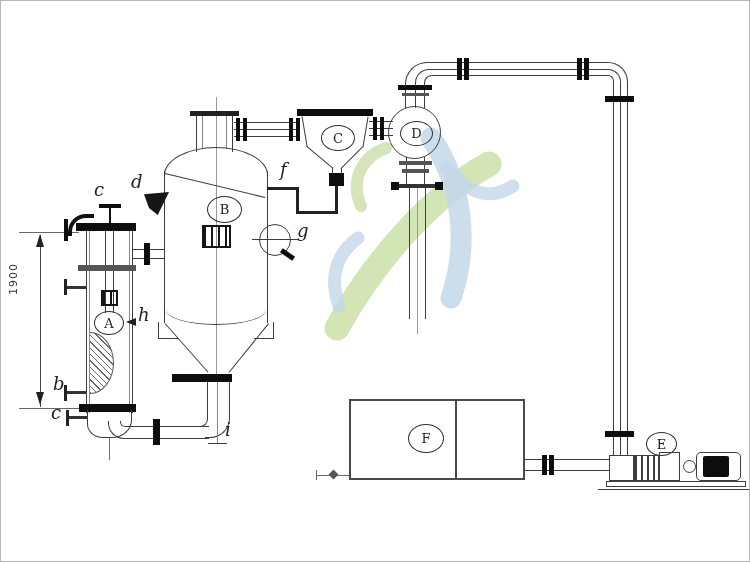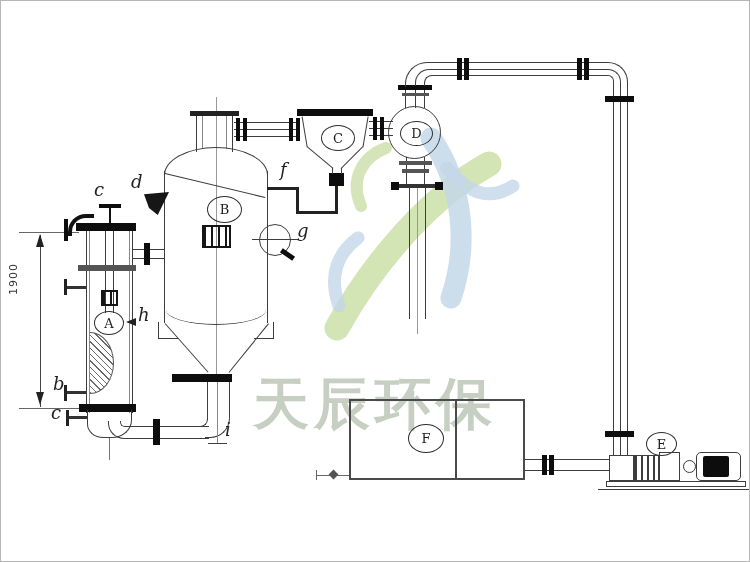--- a/index.html
+++ b/index.html
@@ -28,21 +28,20 @@
 <div id="frame">
 
   <svg style="left:318px;top:125px" width="205" height="225" viewBox="0 0 205 225">
     <path d="M18,202 C55,135 112,70 170,38" stroke="#cbdfa8" stroke-width="25" fill="none" stroke-linecap="round" opacity="0.85"></path>
     <path d="M112,12 C146,62 149,122 132,172" stroke="#c3d7e8" stroke-width="21" fill="none" stroke-linecap="round" opacity="0.85"></path>
     <path d="M128,42 C152,70 172,74 194,60" stroke="#c3d7e8" stroke-width="13" fill="none" stroke-linecap="round" opacity="0.8"></path>
     <path d="M20,180 C10,152 17,128 39,112" stroke="#c3d7e8" stroke-width="13" fill="none" stroke-linecap="round" opacity="0.8"></path>
     <path d="M42,80 C30,52 45,30 67,22" stroke="#cbdfa8" stroke-width="12" fill="none" stroke-linecap="round" opacity="0.8"></path>
   </svg>
 
-  <div class="wm-text" style="left:252px;top:366px">天辰环保</div>
 
   <div class="h d1" style="left:18px;top:231px;width:60px;background:#666"></div>
   <div class="h d1" style="left:18px;top:407px;width:62px;background:#666"></div>
   <div class="v d1" style="left:39px;top:234px;height:172px;background:#444"></div>
   <div class="tri d1" style="left:35px;top:233px;border-left:4px solid transparent;border-right:4px solid transparent;border-bottom:13px solid #222"></div>
   <div class="tri d1" style="left:35px;top:391px;border-left:4px solid transparent;border-right:4px solid transparent;border-top:13px solid #222"></div>
   <div class="dim-text d1" style="left:6px;top:262px">1900</div>
 
   <div class="lbl d1" style="left:93px;top:180px">c</div>
   <div class="k d1" style="left:98px;top:203px;width:22px;height:4px"></div>

